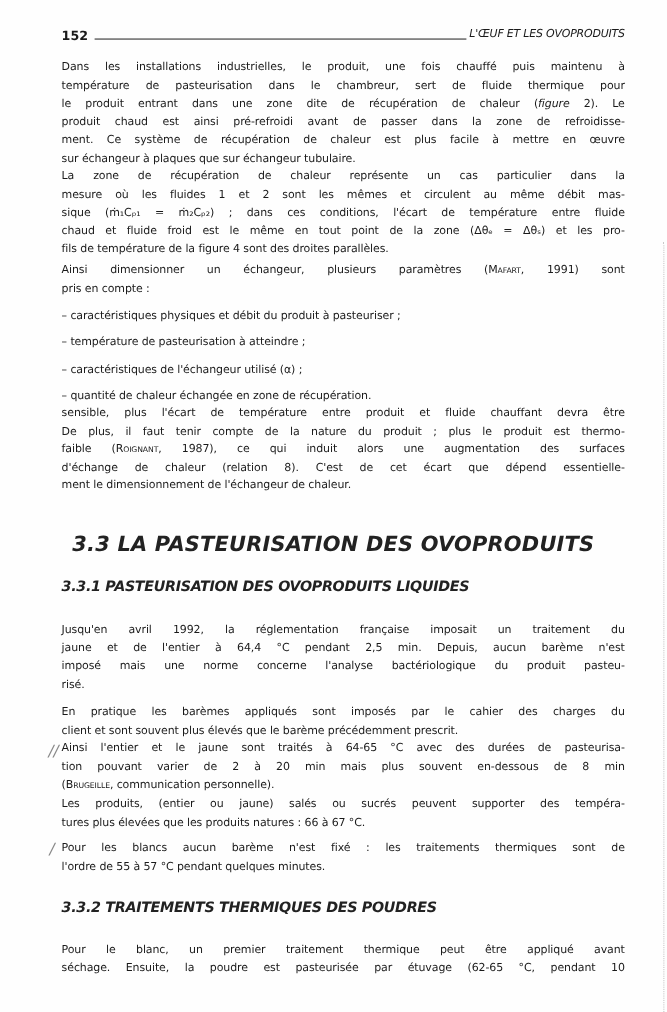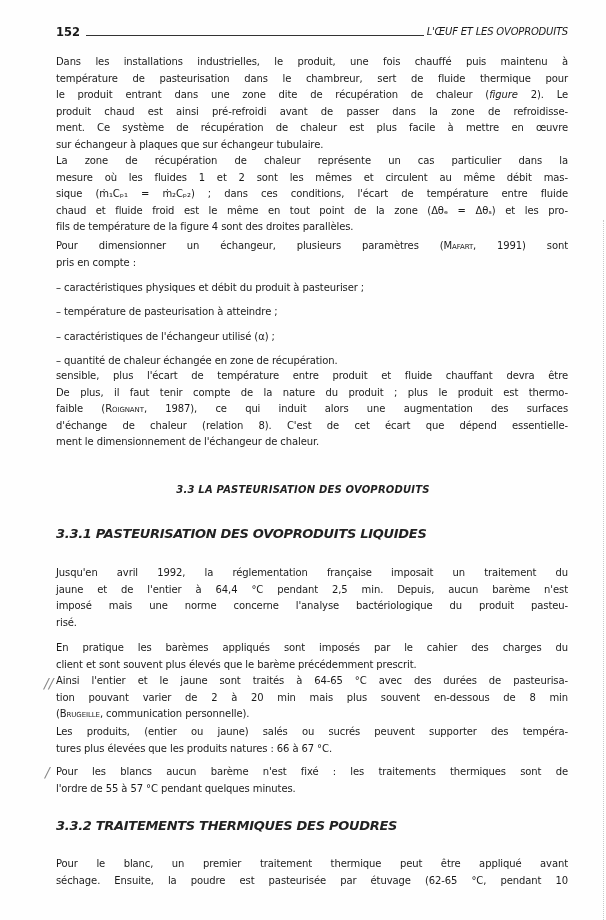--- a/index.html
+++ b/index.html
@@ -29,21 +29,21 @@
     font-size: 10px; line-height: 16.6px; text-align: justify;
     letter-spacing: -0.1px;
   }
   .body-text .line { display: block; text-align: justify; text-align-last: justify; white-space: nowrap; }
   .body-text .line.last { text-align-last: left; }
   .sc { font-variant: small-caps; }
   .it { font-style: italic; }
 
   .h2 {
     position: absolute; left: 0; width: 606px; text-align: center;
-    top: 484px; font-size: 10px; font-style: italic; font-weight: bold;
+    top: 484px; font-size: 19px; font-style: italic; font-weight: bold;
     letter-spacing: 0.2px; color: #222;
   }
   .h3 {
     position: absolute; left: 56px; font-size: 13px; font-style: italic; font-weight: bold;
     color: #222; letter-spacing: -0.3px;
   }
   .margin-mark { position: absolute; font-size: 14px; color: #888; font-style: italic; }
 </style>
 </head>
 <body>
@@ -68,21 +68,21 @@
 
   <div class="body-text" style="top:153px;">
     <span class="line">La zone de récupération de chaleur représente un cas particulier dans la</span>
     <span class="line">mesure où les fluides 1 et 2 sont les mêmes et circulent au même débit mas-</span>
     <span class="line">sique (ṁ₁Cₚ₁ = ṁ₂Cₚ₂) ; dans ces conditions, l'écart de température entre fluide</span>
     <span class="line">chaud et fluide froid est le même en tout point de la zone (Δθₑ = Δθₛ) et les pro-</span>
     <span class="line last">fils de température de la figure 4 sont des droites parallèles.</span>
   </div>
 
   <div class="body-text" style="top:238px;">
-    <span class="line"><span>Pour dimensionner un échangeur, plusieurs paramètres (</span><span class="sc">Mafart</span><span>, 1991) sont</span></span>
+    <span class="line"><span>Ainsi dimensionner un échangeur, plusieurs paramètres (</span><span class="sc">Mafart</span><span>, 1991) sont</span></span>
     <span class="line last">pris en compte :</span>
   </div>
   <div class="body-text" style="top:276px; line-height:24.3px;">
     <span class="line last">– caractéristiques physiques et débit du produit à pasteuriser ;</span>
     <span class="line last">– température de pasteurisation à atteindre ;</span>
     <span class="line last">– caractéristiques de l'échangeur utilisé (α) ;</span>
     <span class="line last">– quantité de chaleur échangée en zone de récupération.</span>
   </div>
 
   <div class="body-text" style="top:368px;">

